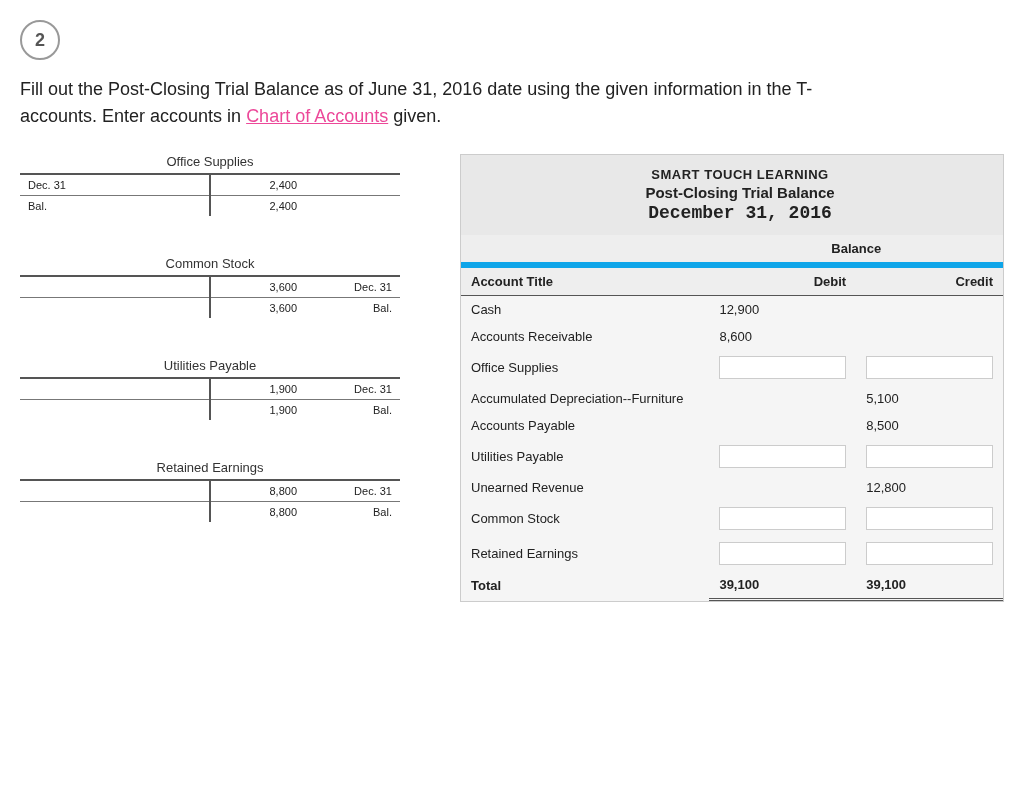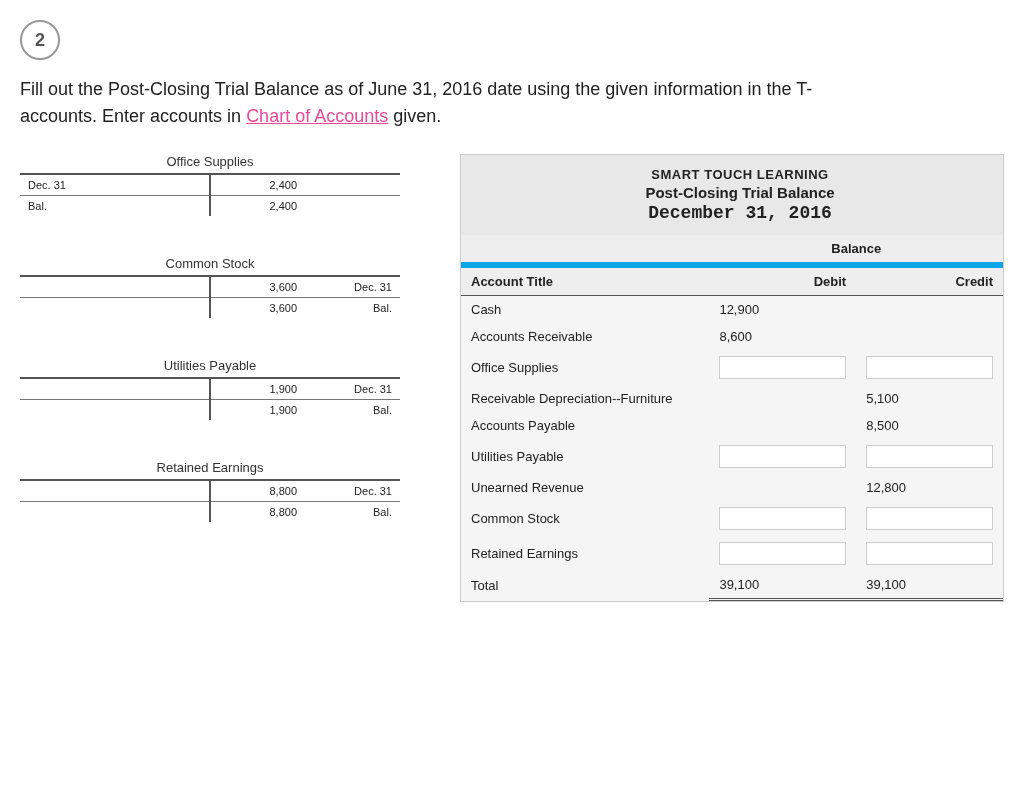--- a/index.html
+++ b/index.html
@@ -170,21 +170,21 @@
       font-size: 13px;
       text-align: right;
       outline: none;
     }
 
     .tb-value {
       text-align: left;
     }
 
     .total-row td {
-      font-weight: normal;
+      font-weight: bold;
       border-top: 2px solid #555;
       padding-top: 6px;
     }
 
     .total-row .total-debit,
     .total-row .total-credit {
       border-bottom: 3px double #555;
     }
   </style>
 </head>
@@ -310,21 +310,21 @@
         </tr>
 
         <tr>
           <td class="col-account">Office Supplies</td>
           <td class="col-debit"><input type="text" class="tb-input" value="" style=""></td>
           <td class="col-credit"><input type="text" class="tb-input" value="" style=""></td>
         </tr>
 
 
         <tr>
-          <td class="col-account">Receivable Depreciation--Furniture</td>
+          <td class="col-account">Accumulated Depreciation--Furniture</td>
           <td class="col-debit tb-value"></td>
           <td class="col-credit tb-value">5,100</td>
         </tr>
 
         <tr>
           <td class="col-account">Accounts Payable</td>
           <td class="col-debit tb-value"></td>
           <td class="col-credit tb-value">8,500</td>
         </tr>
 

